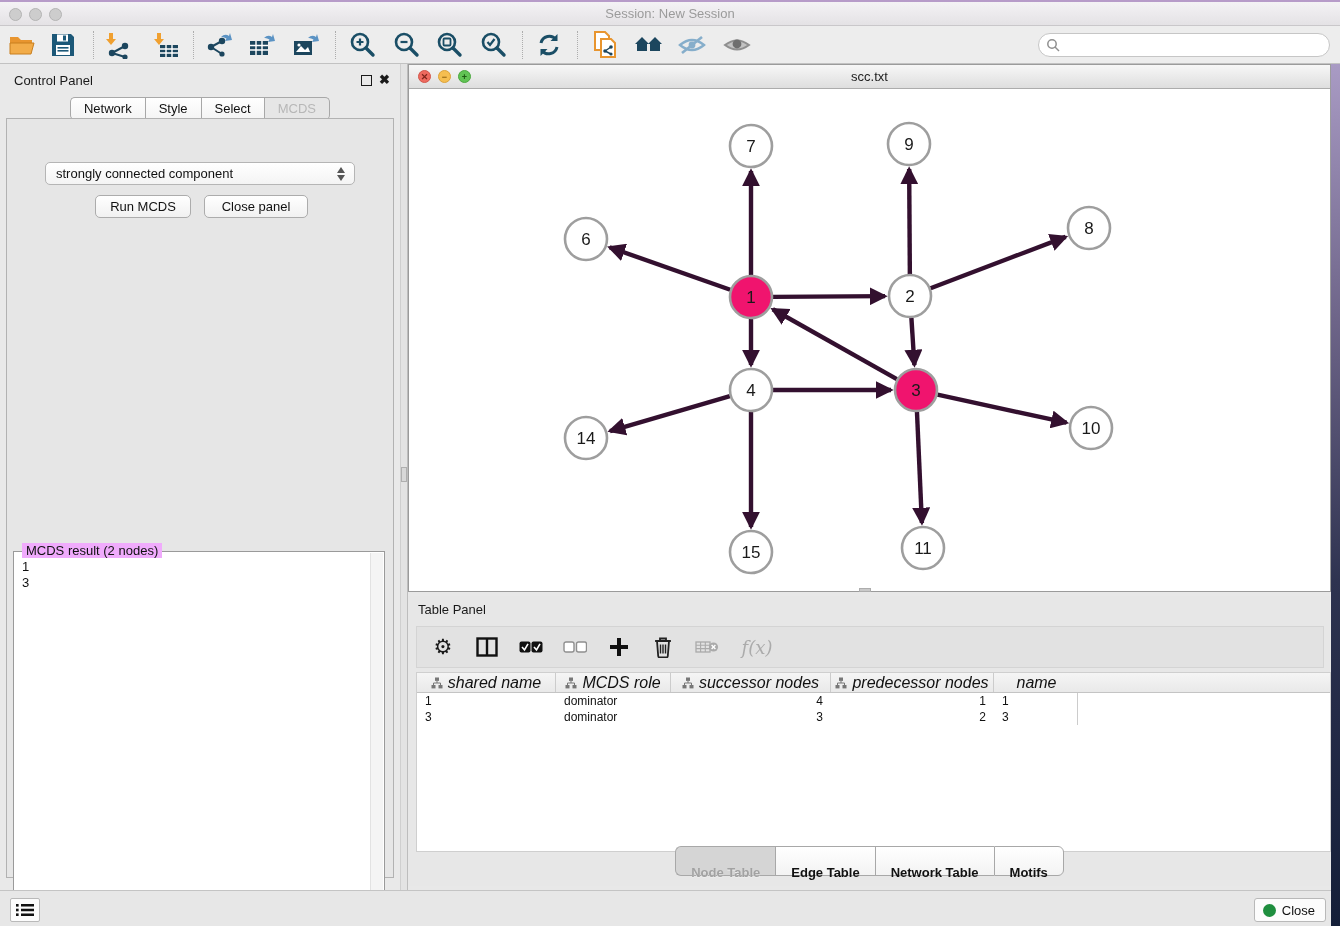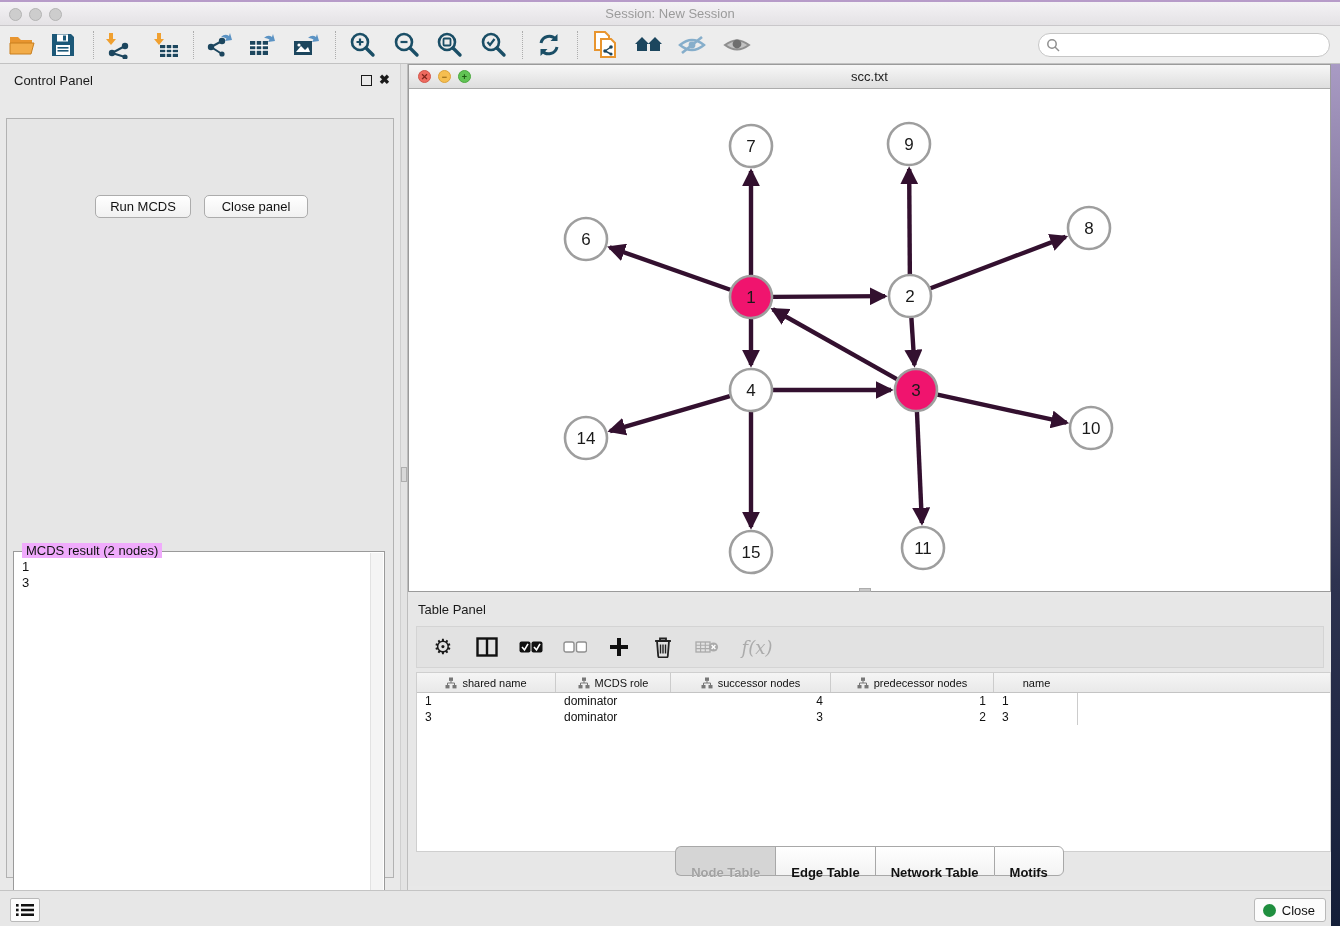--- a/index.html
+++ b/index.html
@@ -61,21 +61,21 @@
   .net-grip { position:absolute; left:450px; bottom:-1px; width:12px; height:4px; background:#C9C9C9; border:1px solid #ADADAD; }
 
   
   .table-panel { left:408px; top:596px; width:923px; height:290px; background:#E7E7E7; }
   .tp-toolbar { position:absolute; left:8px; top:30px; width:908px; height:42px; background:#E2E2E2; border:1px solid #D4D4D4; display:flex; align-items:center; gap:16px; padding-left:12px; }
   .tp-btn { width:28px; height:28px; display:flex; align-items:center; justify-content:center; background:none; border:none; }
   .gear-char { font-size:21px; color:#1A1A1A; font-family:"DejaVu Sans",sans-serif; }
   .fx { font-family:"DejaVu Serif",serif; font-style:italic; font-size:18px; color:#ABABAB; }
   .ttable { position:absolute; left:8px; top:76px; width:915px; height:180px; background:#FFFFFF; border:1px solid #CFCFCF; }
   .thead { display:flex; height:20px; background:linear-gradient(#F5F5F5,#E9E9E9); border-bottom:1px solid #C4C4C4; }
-  .th { display:flex; align-items:center; justify-content:center; gap:5px; font-size:11px; color:#111; border-right:1px solid #CCCCCC; height:100%; }
+  .th { display:flex; align-items:center; justify-content:center; gap:5px; font-size:16px; color:#111; border-right:1px solid #CCCCCC; height:100%;font-style:italic; }
   .c0{width:139px;} .c1{width:115px;} .c2{width:160px;} .c3{width:163px;} .c4{width:84px; border-right:1px solid #CCCCCC;}
   .th.c4 { border-right:none; width:85px;justify-content:center; }
   .trow { display:flex; height:16px; }
   .tcell { font-size:12px; color:#111; padding:1px 8px 0 8px; overflow:hidden; white-space:nowrap; }
   .tcell.right { text-align:right; }
   .tp-tabs { position:absolute; left:0; bottom:10px; width:100%; display:flex; justify-content:center; }
   .tp-tab { height:25px; line-height:23px; padding:14px 15px; font-size:13px; font-weight:bold; background:linear-gradient(#FFFFFF,#F3F3F3); border:1px solid #A8A8A8; border-right:none; color:#111; }
   .tp-tab:first-child { border-radius:6px 0 0 6px; }
   .tp-tab:last-child { border-radius:0 6px 6px 0; border-right:1px solid #A8A8A8; }
   .tp-tab.active { background:#D5D5D5; color:#A2A2A2; text-shadow:0 1px 0 #EDEDED; }
@@ -245,22 +245,35 @@
     <input type="text" placeholder="" style="">
   </div>
 </div>
 
 <div class="abs control-panel">
   <div class="cp-header">
     <div class="panel-title">Control Panel</div>
     <button class="float-btn" style="left:361px"></button>
     <button class="close-btn" style="left:379px; background:none; border:none;">✖</button>
   </div>
+  <div class="cp-tabs">
+    <button class="cp-tab">Network</button>
+    <button class="cp-tab">Style</button>
+    <button class="cp-tab">Select</button>
+    <button class="cp-tab active">MCDS</button>
+  </div>
 
   <div class="mcds-pane">
+    <div class="criterion">
+      <span>strongly connected component</span>
+      <span class="stepper">
+          <span class="up"></span>
+          <span class="dn"></span>
+        </span>
+    </div>
     <button class="mac-btn" style="left:88px; width:96px;">Run MCDS</button>
     <button class="mac-btn" style="left:197px; width:104px;">Close panel</button>
 
     <div class="result-group">
       <div class="result-legend">MCDS result (2 nodes)</div>
       <div class="result-lines">
         <div>1</div>
         <div>3</div>
       </div>
       <div class="result-scroll"></div>

